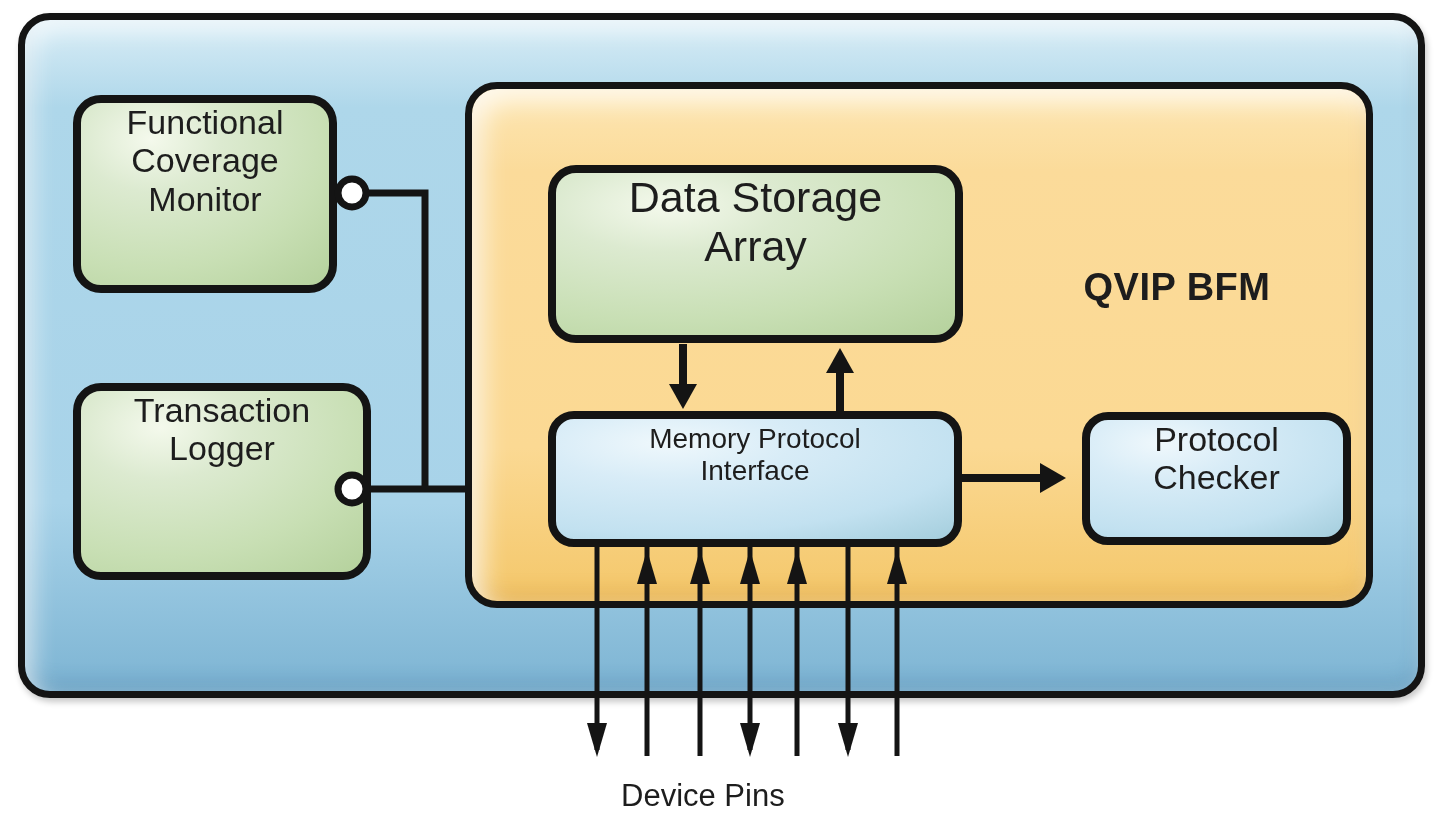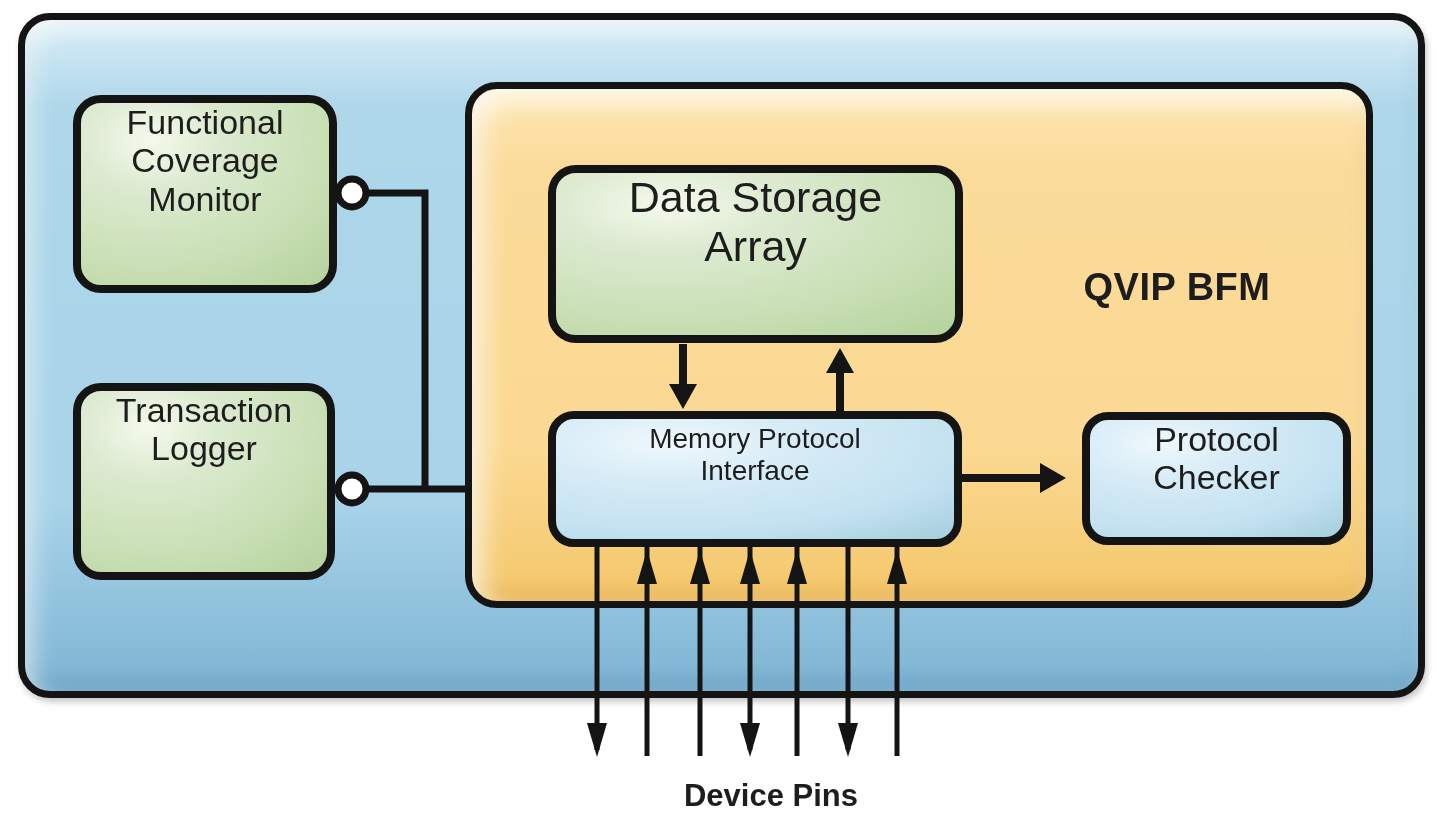--- a/index.html
+++ b/index.html
@@ -43,33 +43,33 @@
   }
   .green{
     background:radial-gradient(ellipse 130% 130% at 28% 20%,
       #f4f9ec 0%,#dcead0 22%,#c8dfb4 55%,#a9c98e 100%);
   }
   .blue{
     background:radial-gradient(ellipse 130% 130% at 28% 20%,
       #eff8fc 0%,#d8ecf7 24%,#c2e1f0 58%,#8fc0cf 100%);
   }
   .fcm{left:73px;top:95px;width:264px;height:198px;border-radius:28px;font-size:34px;}
-  .tl {left:73px;top:383px;width:262px;height:197px;border-radius:28px;font-size:34px;}
+  .tl {left:73px;top:383px;width:298px;height:197px;border-radius:28px;font-size:34px;}
   .dsa{left:548px;top:165px;width:415px;height:178px;border-radius:28px;font-size:43px;padding:0 24px;}
   .mpi{left:548px;top:411px;width:414px;height:136px;border-radius:26px;font-size:28px;padding:4px 38px;}
   .pc {left:1068px;top:412px;width:269px;height:133px;border-radius:26px;font-size:34px;padding:0 18px;margin-left:14px;}
 
   .bfm-label{
     left:1027px;top:238px;width:300px;
     text-align:center;font-size:38px;font-weight:700;letter-spacing:.5px;
     z-index:3;white-space:nowrap;margin-top:28px;
   }
   .pins-label{
     left:621px;top:778px;width:300px;
-    text-align:center;font-size:31px;font-weight:700;
+    font-size:31px;font-weight:400;
     z-index:3;white-space:nowrap;
   }
   svg.wires{position:absolute;left:0;top:0;z-index:4;pointer-events:none;}
 </style>
 </head>
 <body>
 
 <div class="stage">
 
   <div class="abs testbench"></div>

